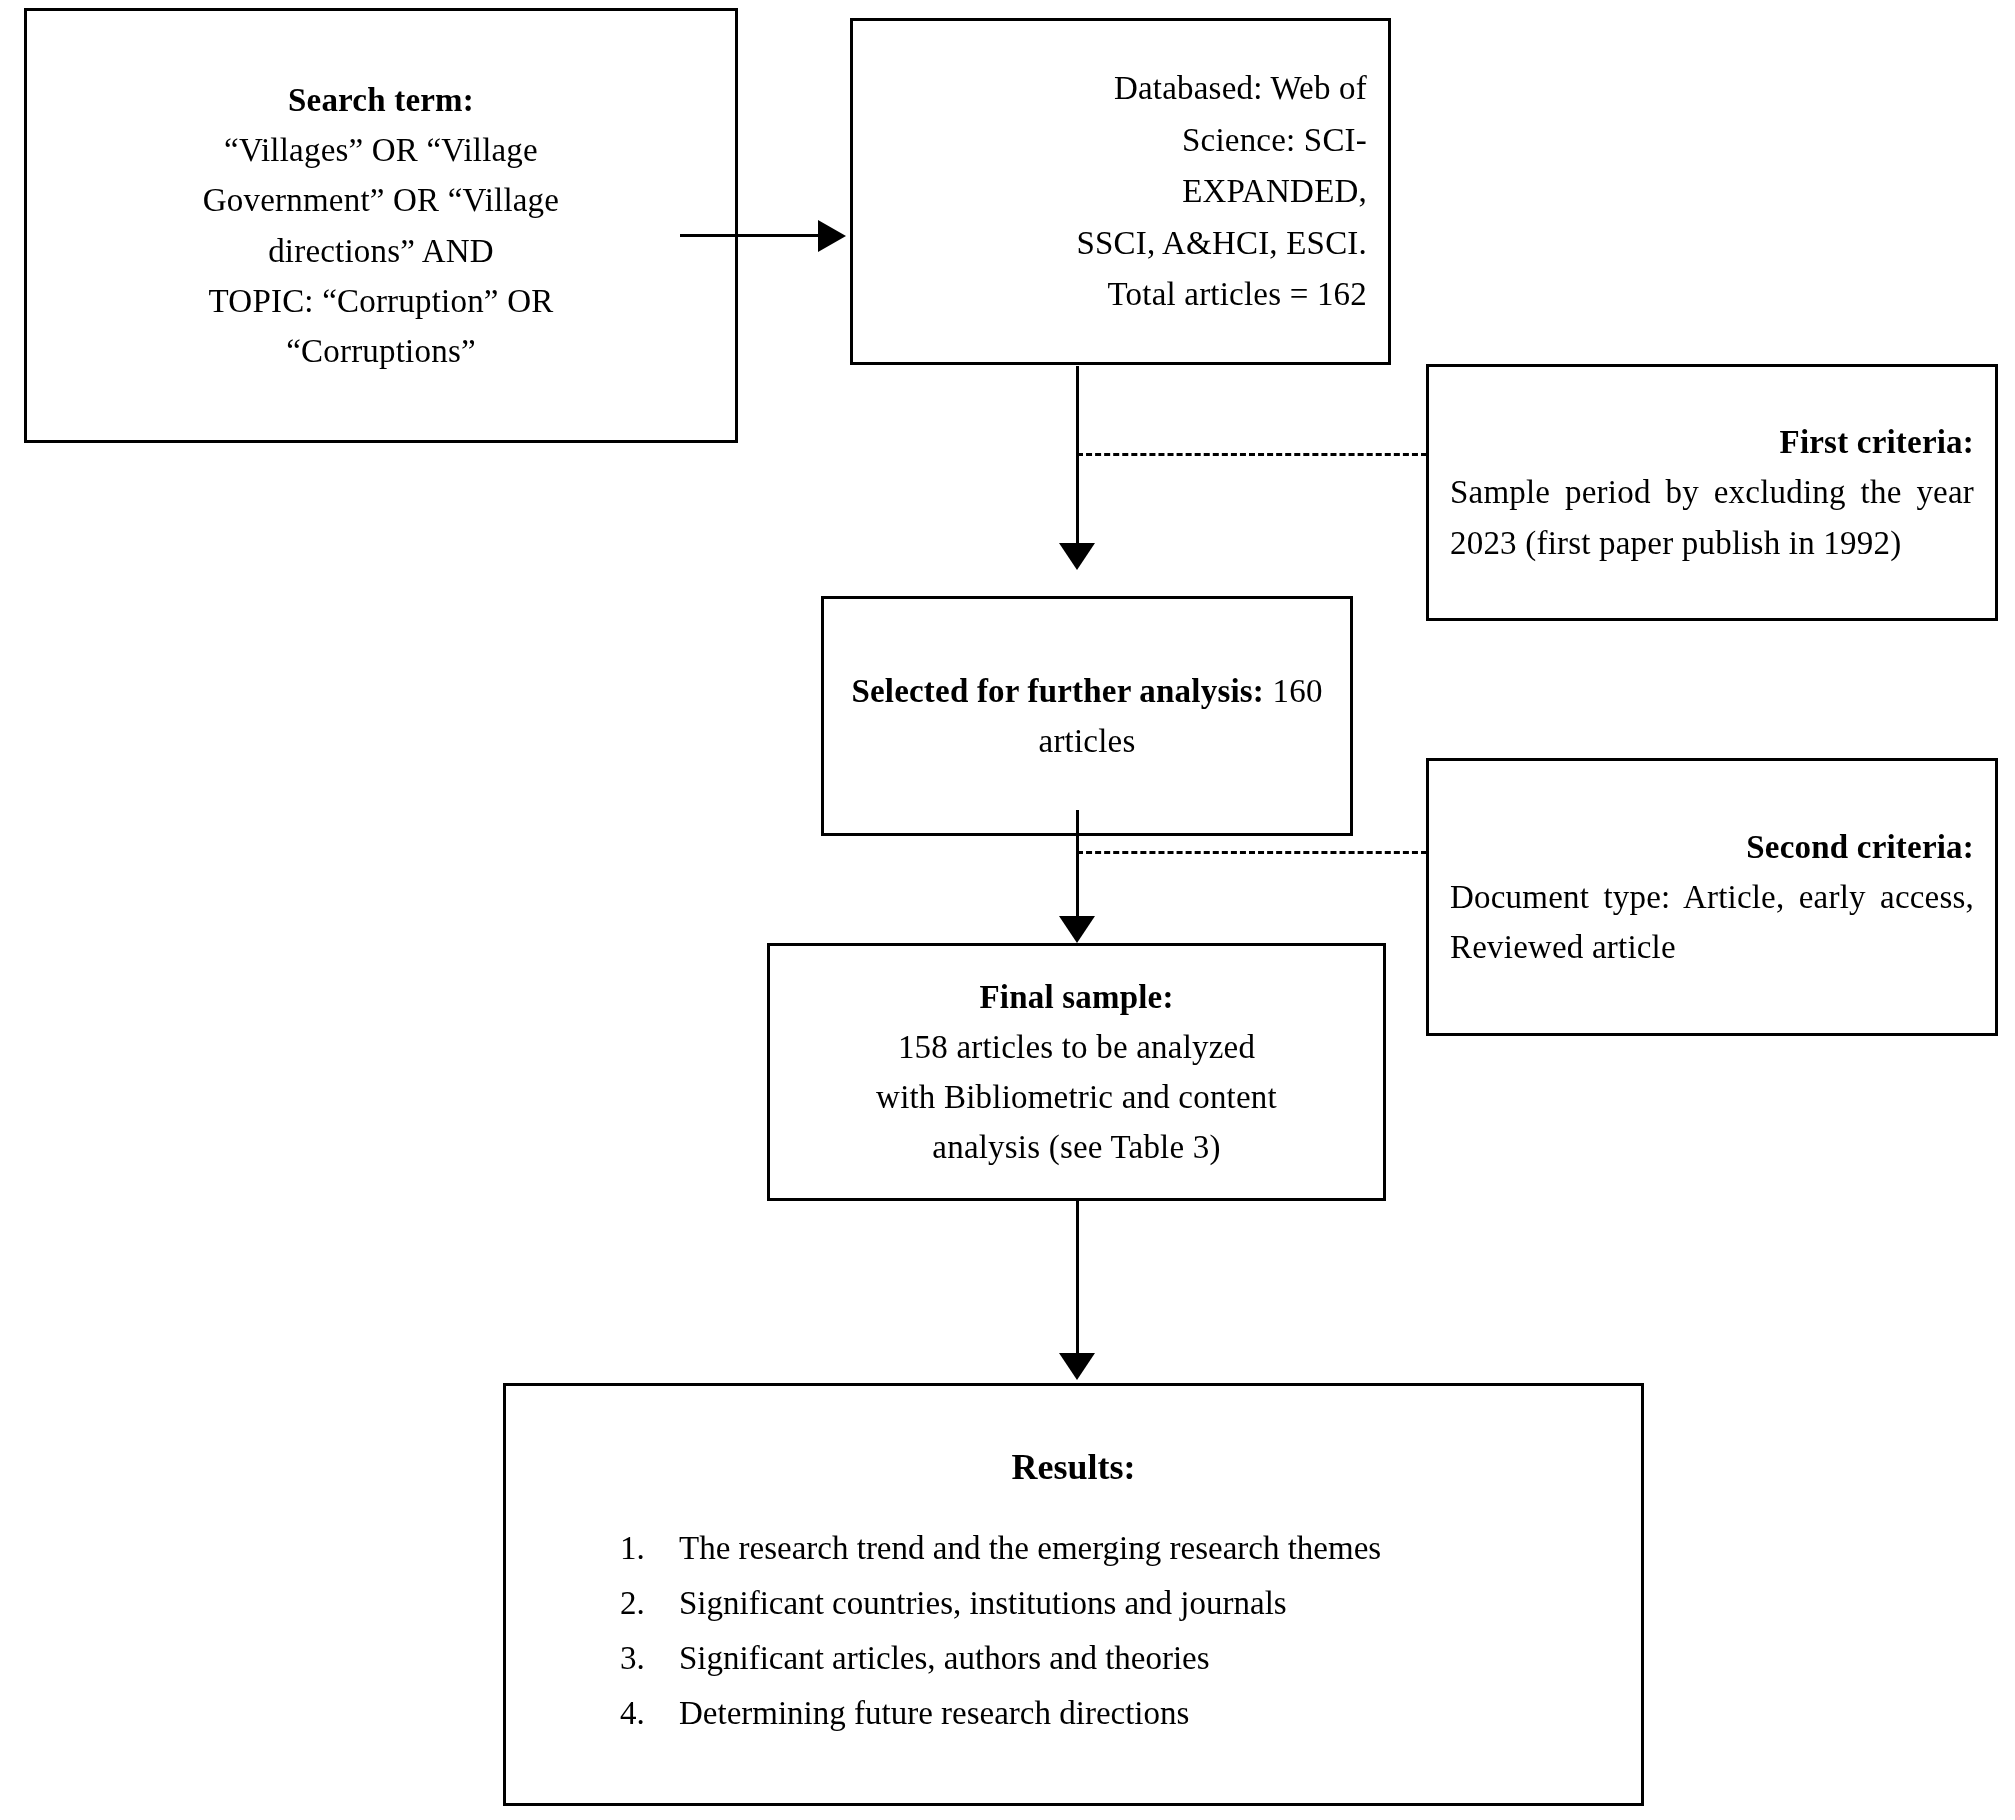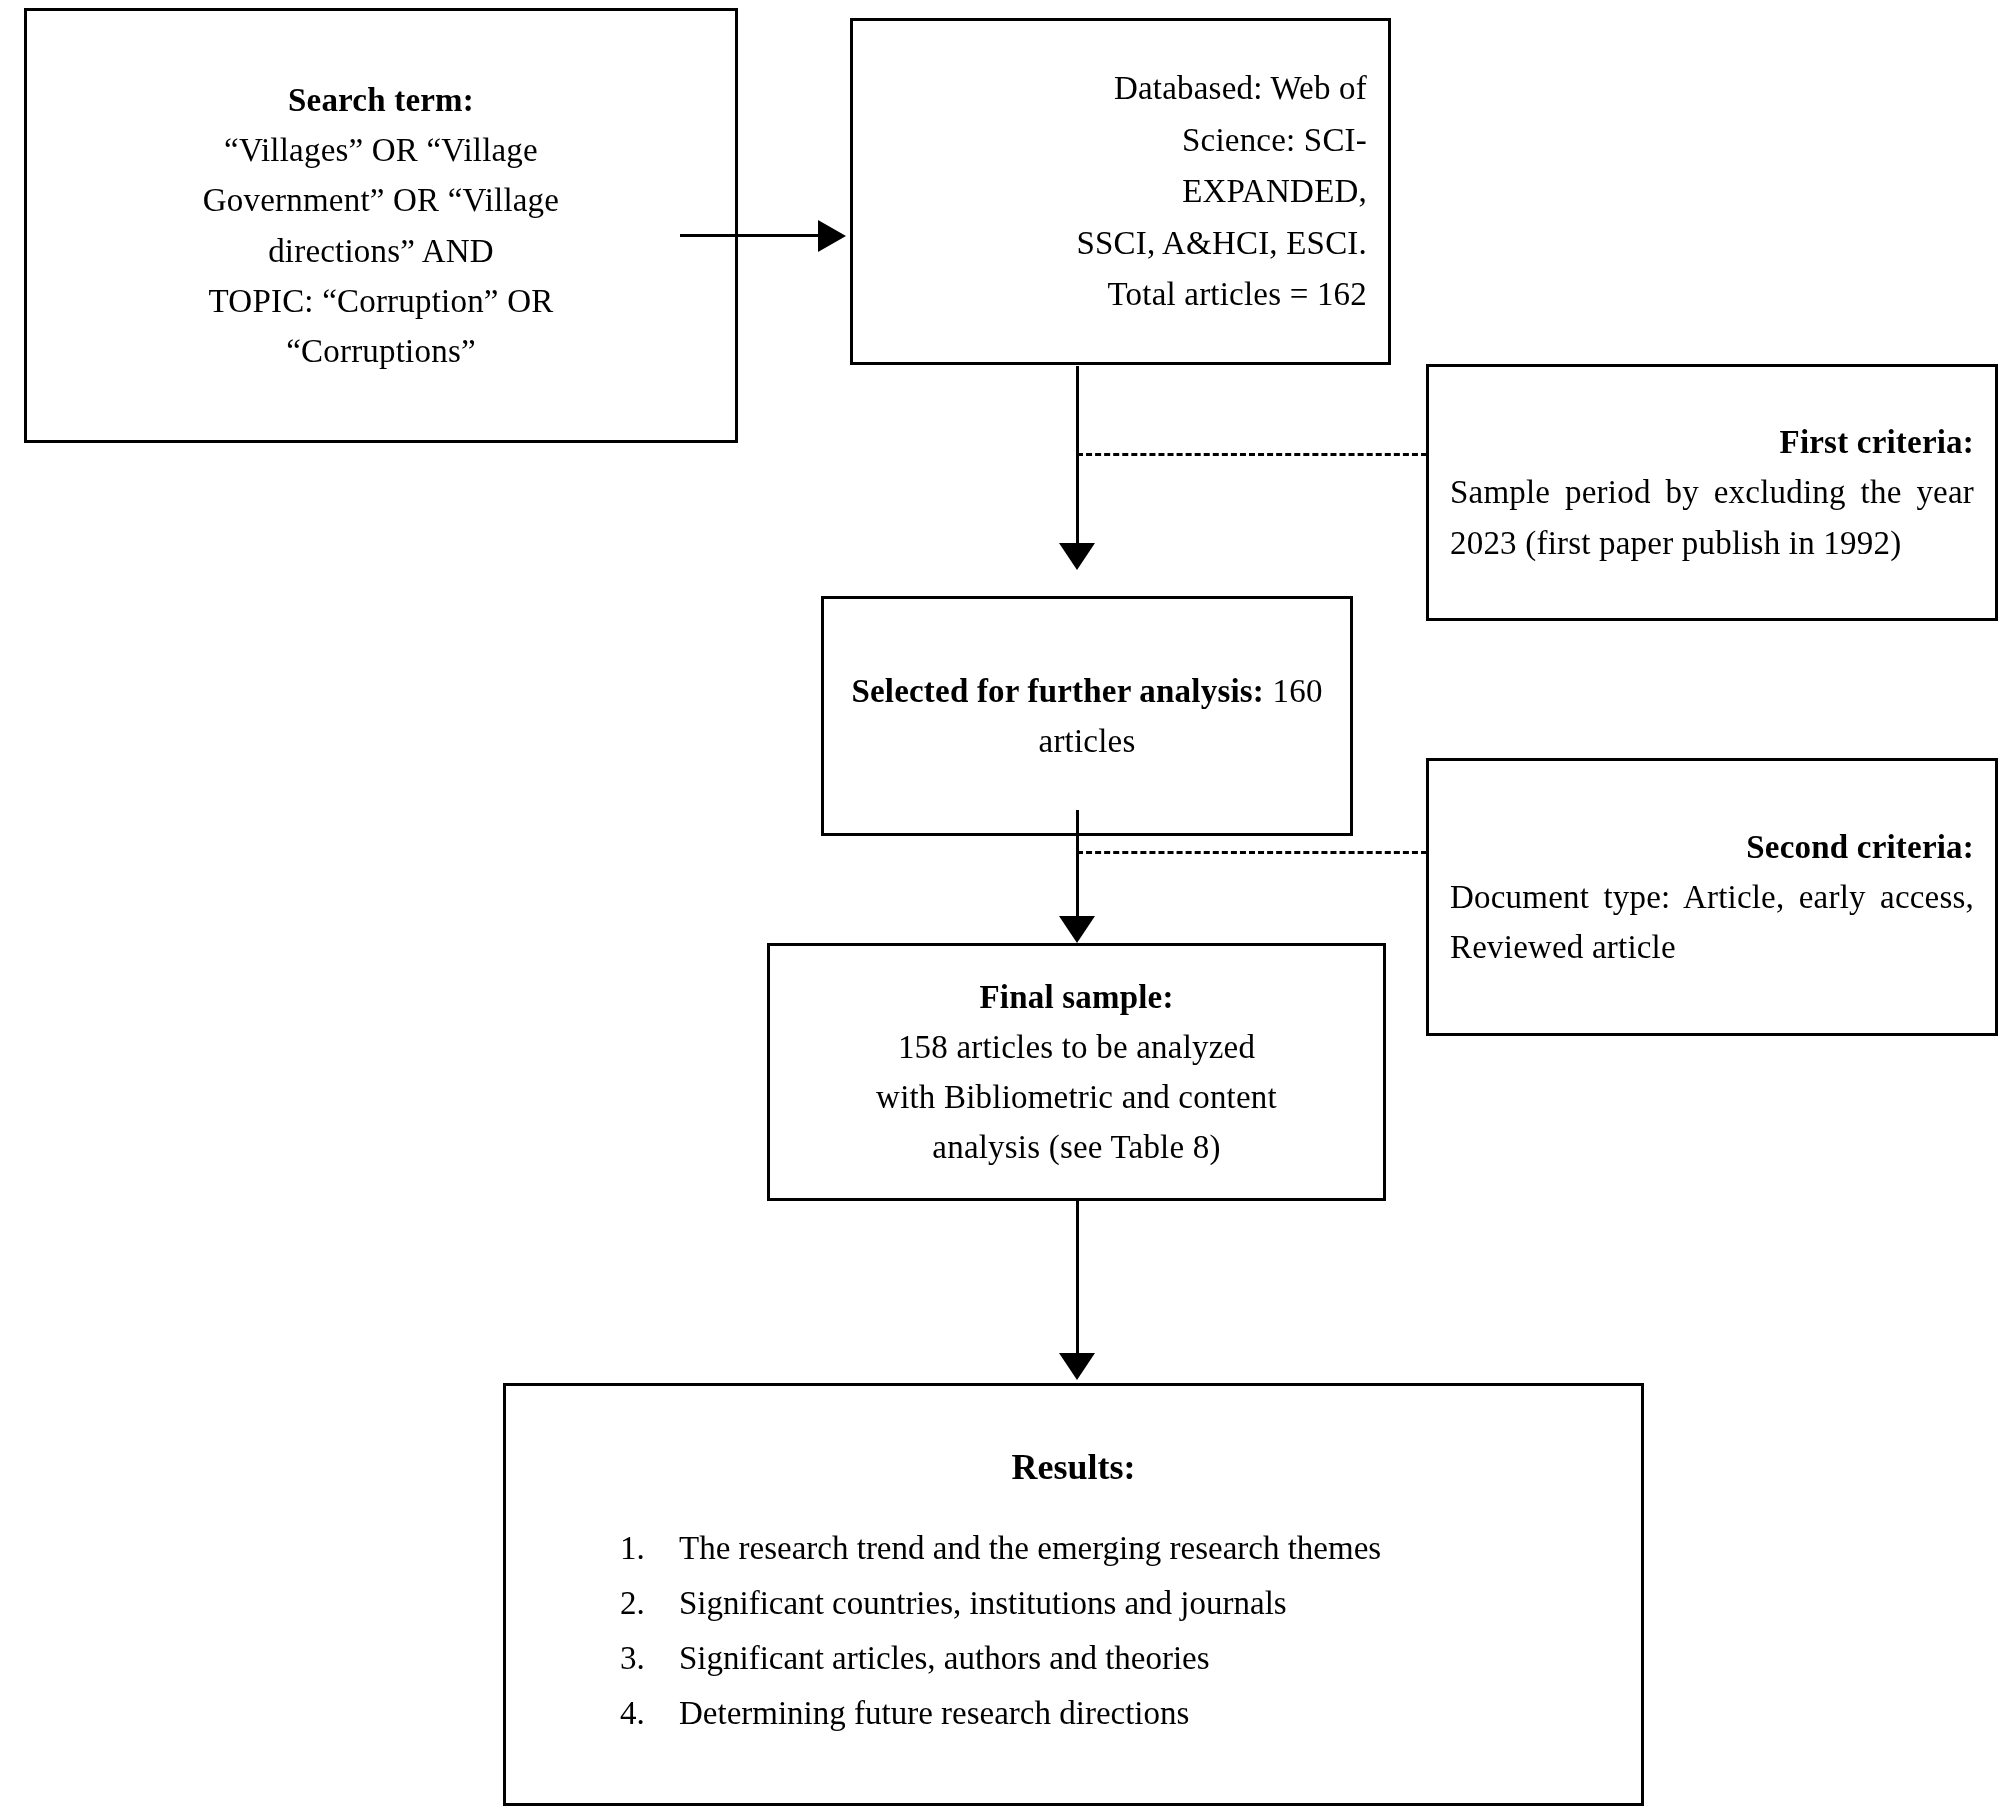--- a/index.html
+++ b/index.html
@@ -177,21 +177,21 @@
       <span class="ln b left">Second criteria:</span>
       <span class="ln just">Document type: Article, early access, Reviewed article</span>
     </div>
   </div>
 
   <div class="fc-box" id="box-final">
     <div class="inner ctr">
       <span class="ln b">Final sample:</span>
       <span class="ln">158 articles to be analyzed</span>
       <span class="ln">with Bibliometric  and content</span>
-      <span class="ln">analysis (see Table 8)</span>
+      <span class="ln">analysis (see Table 3)</span>
     </div>
   </div>
 
   <div class="conn v" style="left:1076px; top:1201px; height:157px;"></div>
   <div class="arrow-down" style="left:1059px; top:1353px;"></div>
 
   <div class="fc-box" id="box-results">
     <div class="inner">
       <div class="res-title">Results:</div>
       <ol class="res-list">

